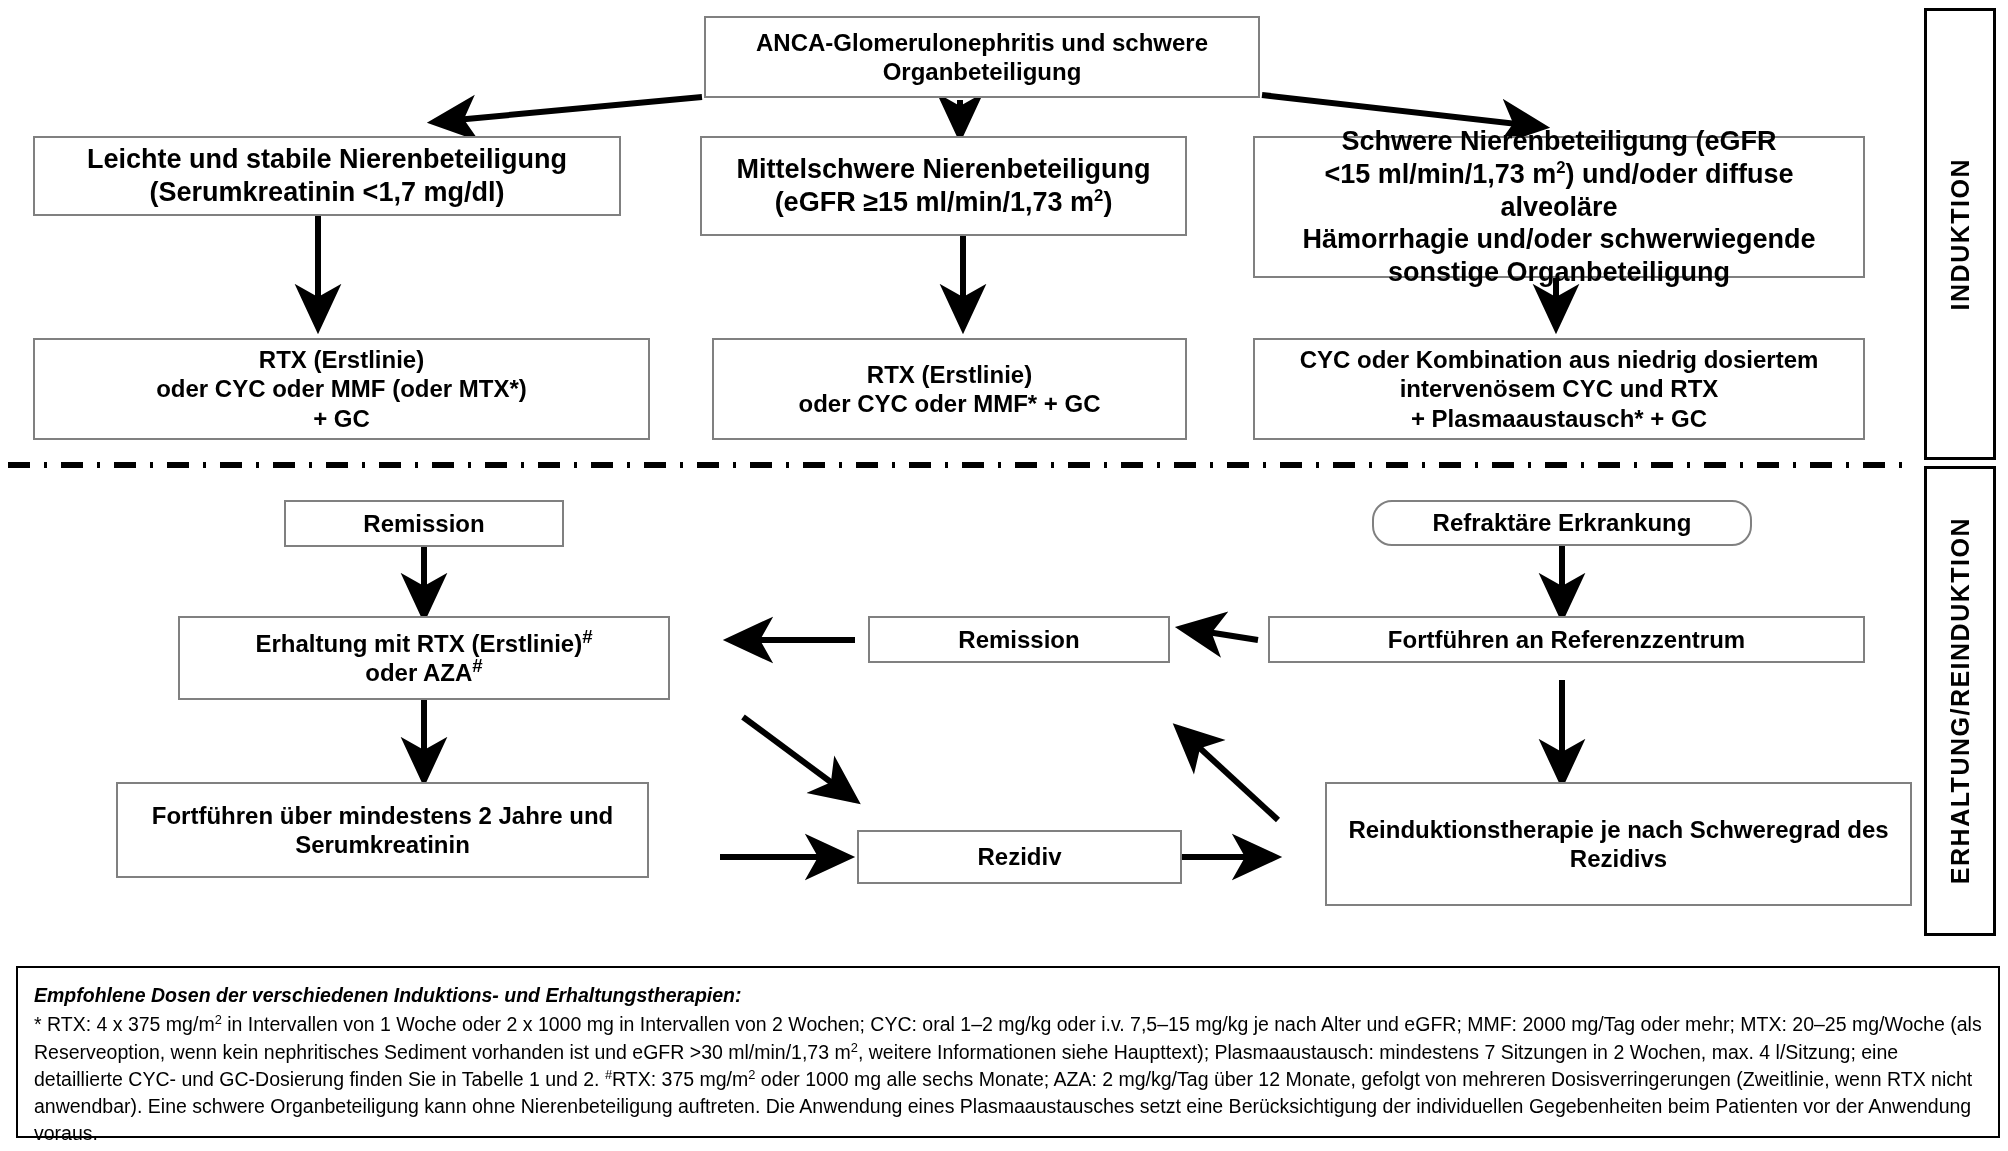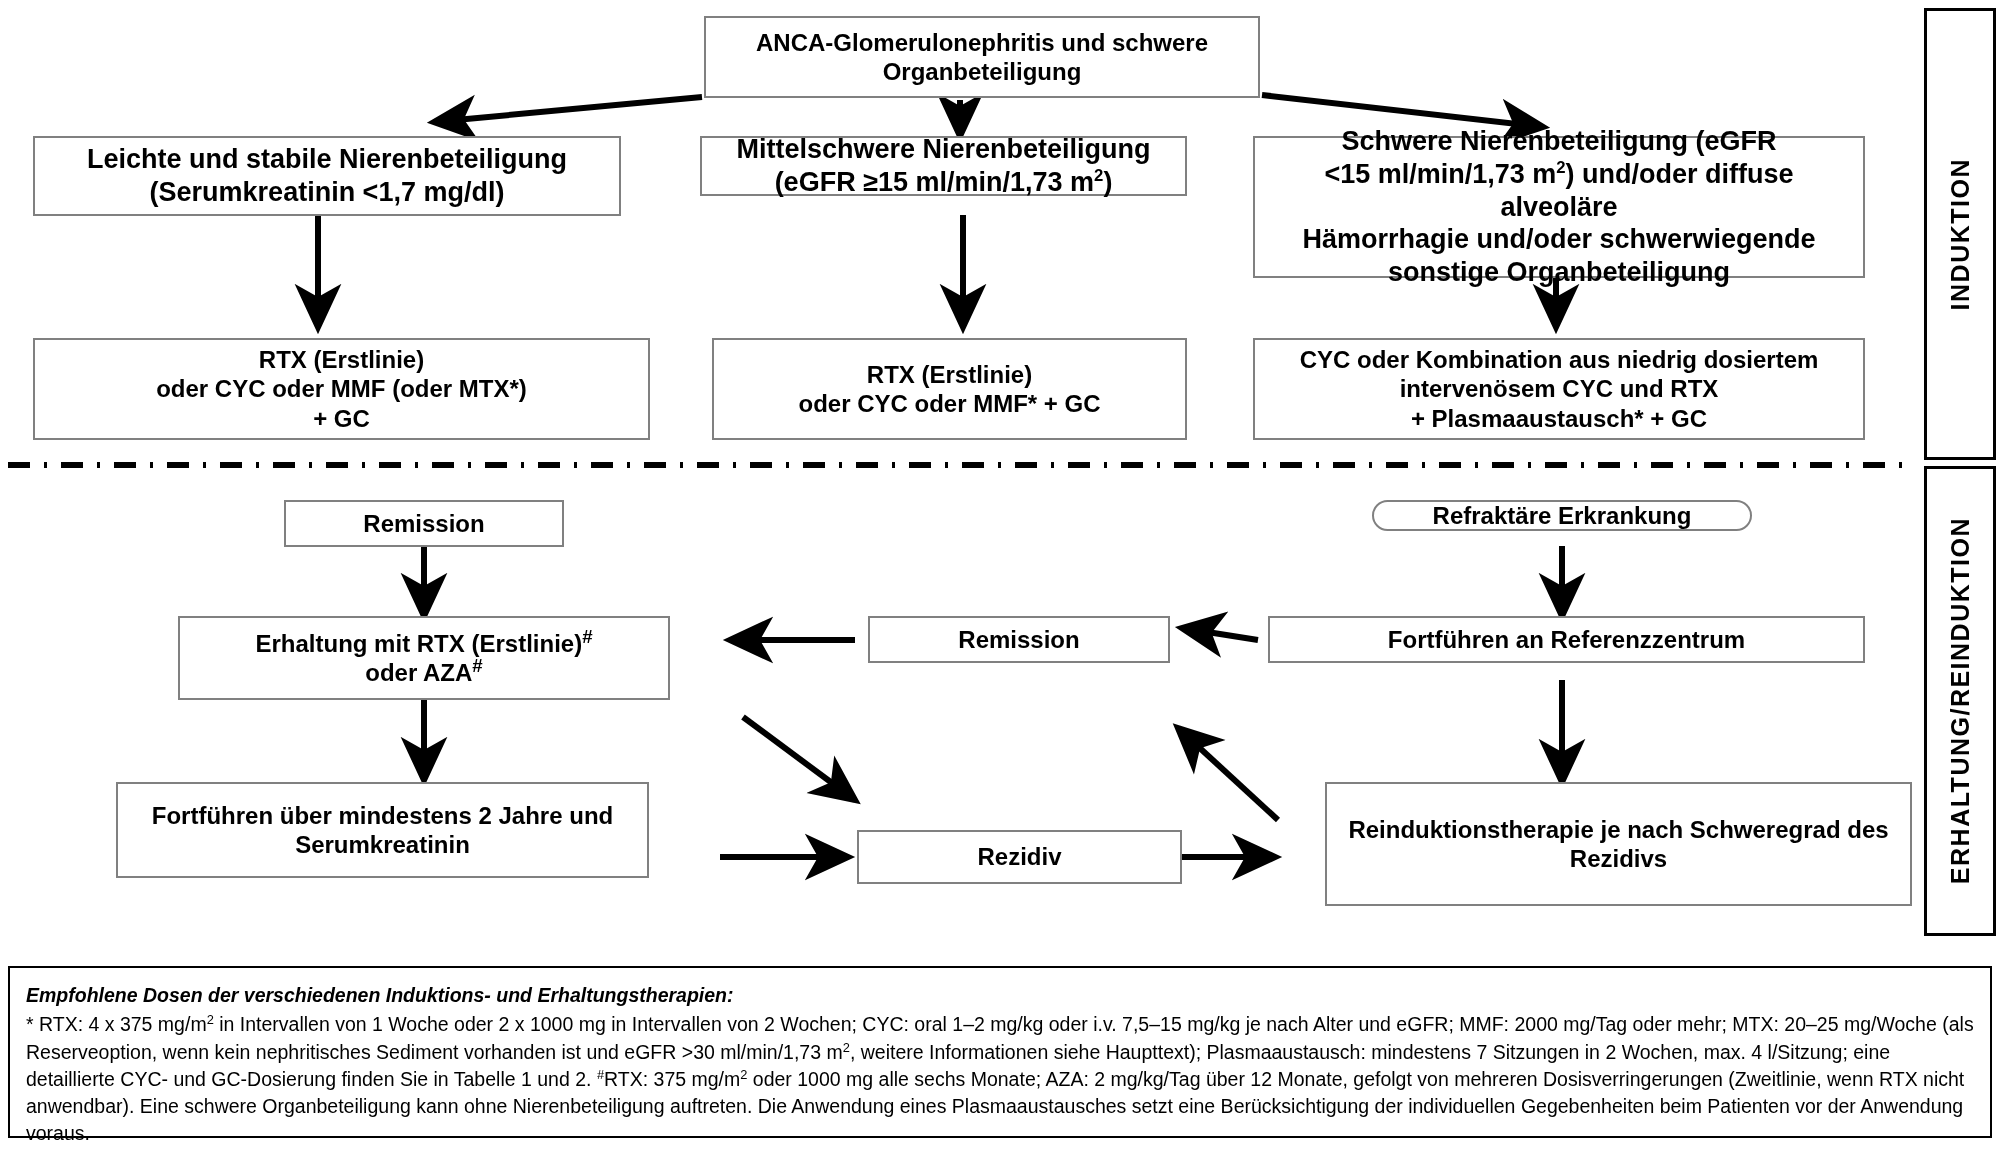--- a/index.html
+++ b/index.html
@@ -70,21 +70,21 @@
     position: absolute;
     left: 0; top: 0;
     width: 2008px;
     height: 1151px;
     pointer-events: none;
   }
 
   
   #footnote {
     position: absolute;
-    left: 8px;
+    left: 16px;
     top: 966px;
     width: 1984px;
     height: 172px;
     box-sizing: border-box;
     border: 2px solid #000000;
     background: #ffffff;
     padding: 14px 16px 10px 16px;
     font-size: 19.5px;
     line-height: 1.40;
     font-family: "Liberation Sans", sans-serif;
@@ -151,21 +151,21 @@
     </div>
   </div>
 
   <div class="box fs27" style="left:33px; top:136px; width:588px; height:80px;">
     <div class="txt">
       <span>Leichte und stabile Nierenbeteiligung</span><br>
       <span>(Serumkreatinin &lt;1,7 mg/dl)</span>
     </div>
   </div>
 
-  <div class="box fs27" style="left:700px; top:136px; width:487px; height:60px;">
+  <div class="box fs27" style="left:700px; top:136px; width:487px; height:100px;">
     <div class="txt">
       <span>Mittelschwere Nierenbeteiligung</span><br>
       <span>(eGFR ≥15 ml/min/1,73 m</span><sup>2</sup><span>)</span>
     </div>
   </div>
 
   <div class="box fs27" style="left:1253px; top:136px; width:612px; height:142px;">
     <div class="txt">
       <span>Schwere Nierenbeteiligung (eGFR</span><br>
       <span>&lt;15 ml/min/1,73 m</span><sup>2</sup><span>) und/oder diffuse alveoläre</span><br>
@@ -196,21 +196,21 @@
       <span>+ Plasmaaustausch* + GC</span>
     </div>
   </div>
 
   <div class="box fs28" style="left:284px; top:500px; width:280px; height:47px;">
     <div class="txt">
       <span>Remission</span>
     </div>
   </div>
 
-  <div class="box fs28" style="left:1372px; top:500px; width:380px; height:31px;border-radius:20px;">
+  <div class="box fs28" style="left:1372px; top:500px; width:380px; height:46px;border-radius:20px;">
     <div class="txt">
       <span>Refraktäre Erkrankung</span>
     </div>
   </div>
 
   <div class="box fs28" style="left:178px; top:616px; width:492px; height:84px;">
     <div class="txt">
       <span>Erhaltung mit RTX (Erstlinie)</span><span class="hash">#</span><br>
       <span>oder AZA</span><span class="hash">#</span>
     </div>

